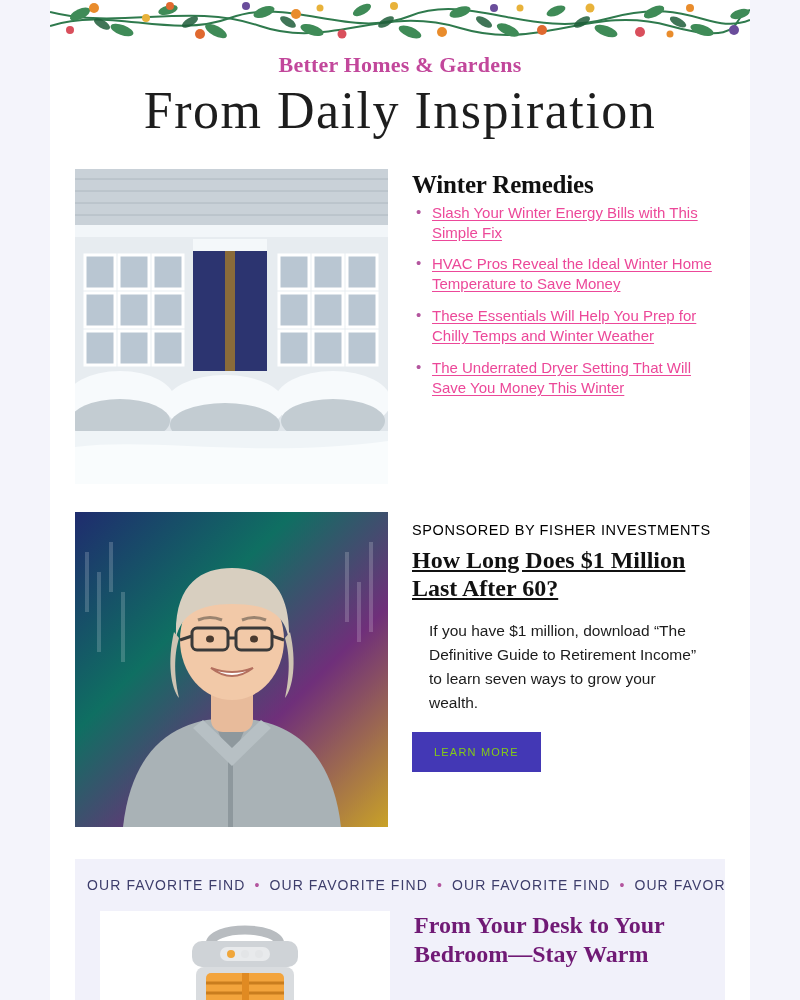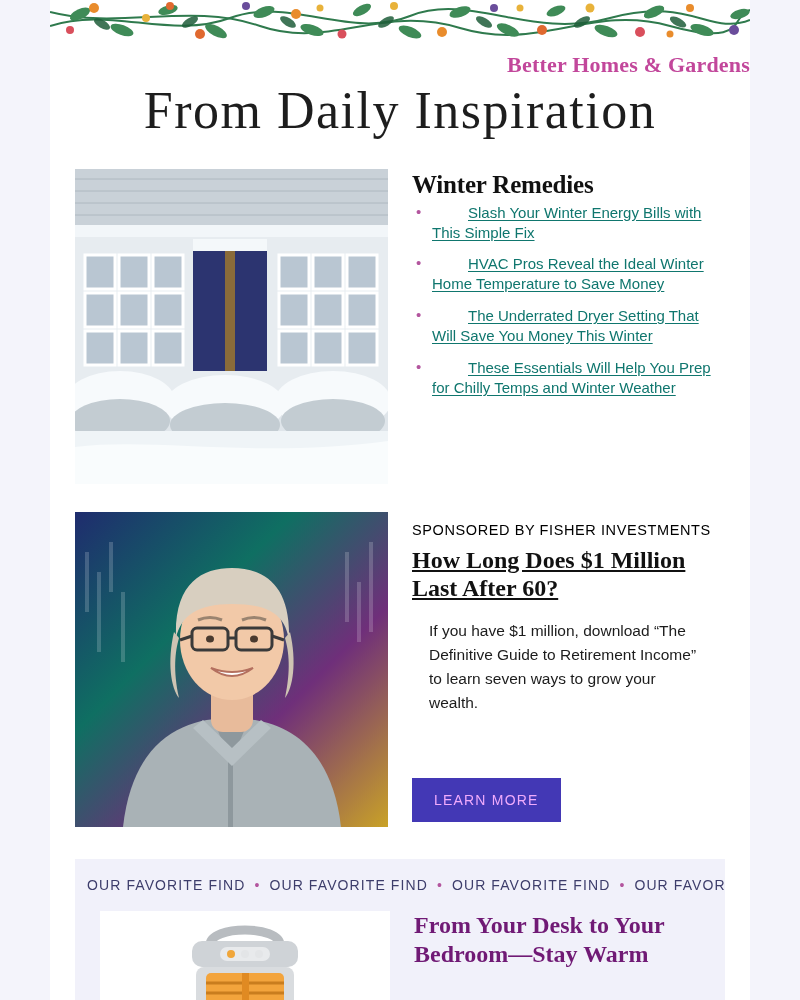--- a/index.html
+++ b/index.html
@@ -43,21 +43,20 @@
   .masthead {
     text-align: center;
     padding-top: 10px;
   }
   .brand {
     font-family: "Liberation Serif", serif;
     font-weight: bold;
     font-size: 22px;
     color: #c2479b;
     letter-spacing: 0.2px;
-    text-align: right;
   }
   .daily {
     font-family: "Liberation Serif", serif;
     font-size: 52px;
     letter-spacing: 1.5px;
     color: #1d1d1d;
     margin-top: 6px;
     line-height: 1.05;
     font-weight: normal;
   }
@@ -104,24 +103,23 @@
   }
   ul.links li::before {
     content: "•";
     position: absolute;
     left: 4px;
     top: -1px;
     color: #b3559e;
     font-size: 15px;
   }
   ul.links a {
-    color: #0f766e;
+    color: #ec4899;
     text-decoration: underline;
     text-underline-offset: 2px;
-    margin-left: 36px;
   }
 
   
   .sponsor-label {
     font-size: 14.5px;
     letter-spacing: 0.6px;
     color: #000000;
     margin: 8px 0 8px 0;
   }
   .sponsor-head {
@@ -135,24 +133,23 @@
   }
   .sponsor-body {
     font-size: 15.5px;
     line-height: 1.55;
     color: #1c1c1c;
     margin: 17px;
     max-width: 320px;
   }
   .cta {
     display: inline-block;
-    margin-top: 46px;
     background: #4338b5;
-    color: #f0abfc;
-    font-size: 14px;
+    color: #84cc16;
+    font-size: 11px;
     letter-spacing: 1.2px;
     padding: 14px 22px;
     text-decoration: none;
     font-weight: normal;
   }
 
   
   .find-wrap {
     margin-top: 32px;
     padding: 0 25px 0 25px;
@@ -316,22 +313,22 @@
 
           <rect x="0" y="262" width="313" height="53" fill="#eff4f7"></rect>
           <path d="M0 278 C 80 268, 180 290, 313 272 L313 315 L0 315 Z" fill="#f9fcfd"></path>
         </svg>
       </div>
       <div class="col-right">
         <h2 class="sec-title">Winter Remedies</h2>
         <ul class="links">
           <li><a href="#">Slash Your Winter Energy Bills with This Simple Fix</a></li>
           <li><a href="#">HVAC Pros Reveal the Ideal Winter Home Temperature to Save Money</a></li>
+          <li><a href="#">These Essentials Will Help You Prep for Chilly Temps and Winter Weather</a></li>
           <li><a href="#">The Underrated Dryer Setting That Will Save You Money This Winter</a></li>
-          <li><a href="#">These Essentials Will Help You Prep for Chilly Temps and Winter Weather</a></li>
         </ul>
       </div>
     </div>
 
     <div class="block" style="margin-top:28px;">
       <div class="thumb">
         <svg width="313" height="315" viewBox="0 0 313 315" xmlns="http://www.w3.org/2000/svg" aria-hidden="true">
           <defs>
             <linearGradient id="bgg" x1="0" y1="0" x2="1" y2="1">
               <stop offset="0%" stop-color="#1f2c6e"></stop>

